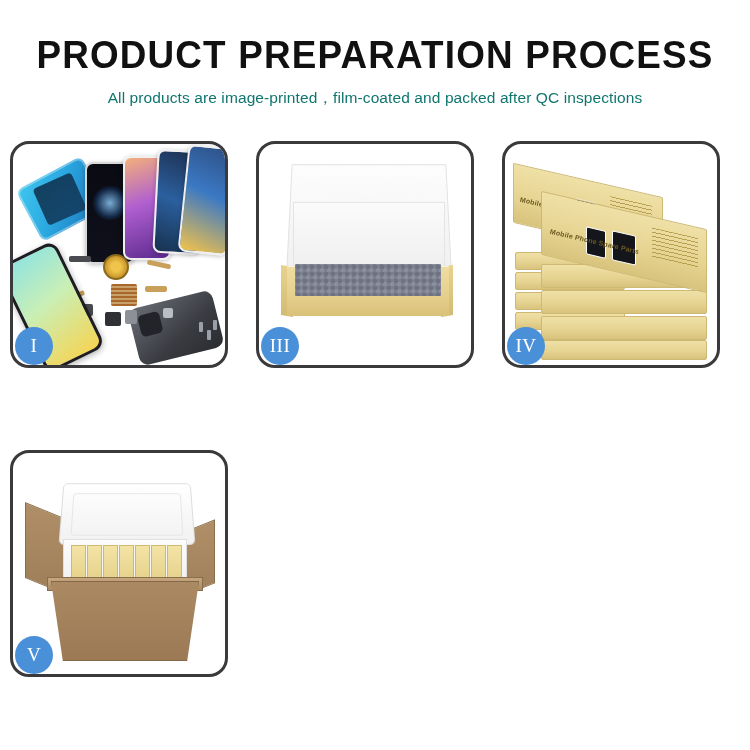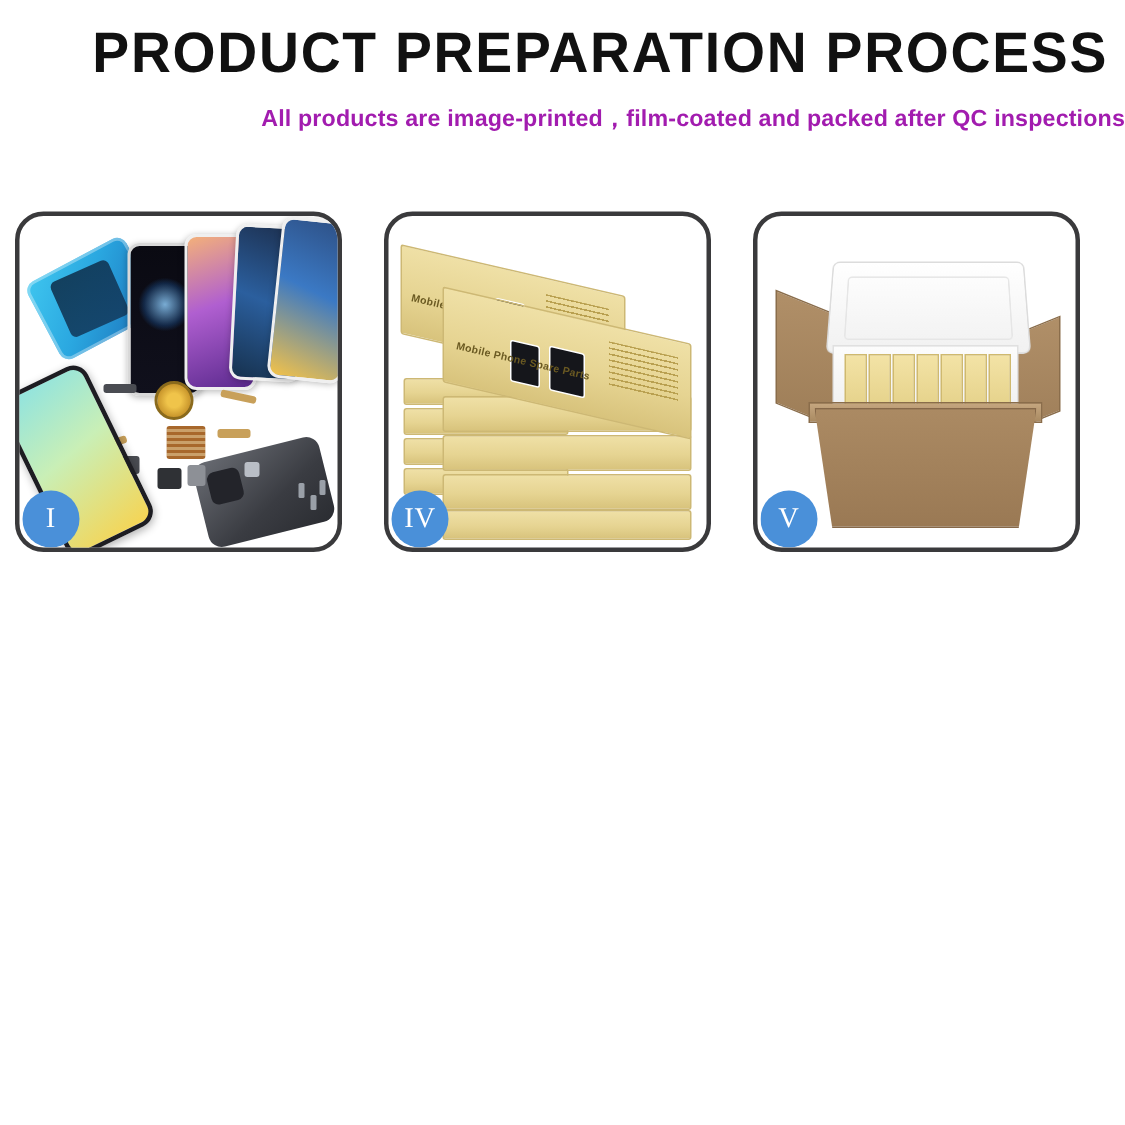--- a/index.html
+++ b/index.html
@@ -7,36 +7,36 @@
     background: #ffffff;
   }
   body {
     width: 750px; height: 750px;
     font-family: "Liberation Sans", sans-serif;
     overflow: hidden;
     position: relative;
   }
 
   
-  .header { text-align: right; padding-top: 17px; }
+  .header { text-align: center; padding-top: 36px; }
   .title {
     font-family: "Liberation Sans", sans-serif;
     font-size: 38px;
     font-weight: 700;
     letter-spacing: 1.2px;
     color: #111111;
     line-height: 1;
     margin: 0;
     transform: scaleX(0.97);
   }
   .subtitle {
     font-family: "Liberation Sans", sans-serif;
     font-size: 15.5px;
-    font-weight: 700;
-    color: #a21caf;
+    font-weight: 400;
+    color: #0f766e;
     margin: 14px 0 0 0;
     letter-spacing: 0.1px;
   }
 
   
   .grid {
     position: absolute;
     left: 10px; top: 141px;
     width: 730px;
     display: grid;
@@ -378,20 +378,31 @@
       <div class="bit b5"></div>
       <div class="bit b6"></div>
       <div class="scrw" style="left:186px;top:178px;"></div>
       <div class="scrw" style="left:194px;top:186px;"></div>
       <div class="scrw" style="left:200px;top:176px;"></div>
     </div>
     <div class="badge">I</div>
   </div>
 
 
+  <div class="panel p3">
+    <div class="stage">
+      <div class="lidback"></div>
+      <div class="foam"></div>
+      <div class="lip-l"></div>
+      <div class="lip-r"></div>
+      <div class="tray"></div>
+      <div class="bubble"></div>
+    </div>
+    <div class="badge">III</div>
+  </div>
 
   <div class="panel p4">
     <div class="stage">
       <div class="stack">
 
         <div class="bx" style="left:10px;top:108px;width:108px;height:16px;"></div>
         <div class="bx" style="left:10px;top:128px;width:108px;height:16px;"></div>
         <div class="bx" style="left:10px;top:148px;width:108px;height:16px;"></div>
         <div class="bx" style="left:10px;top:168px;width:108px;height:16px;"></div>
 

